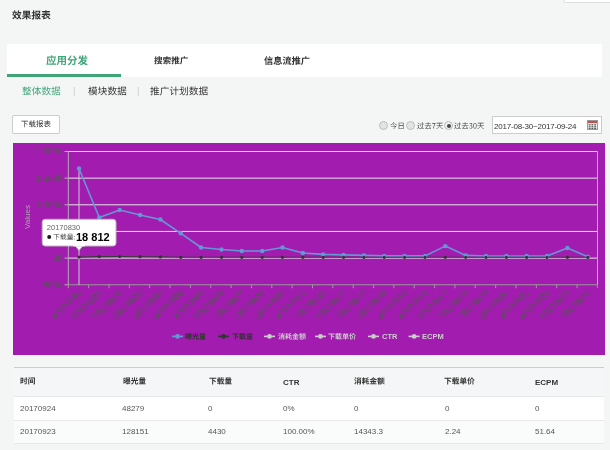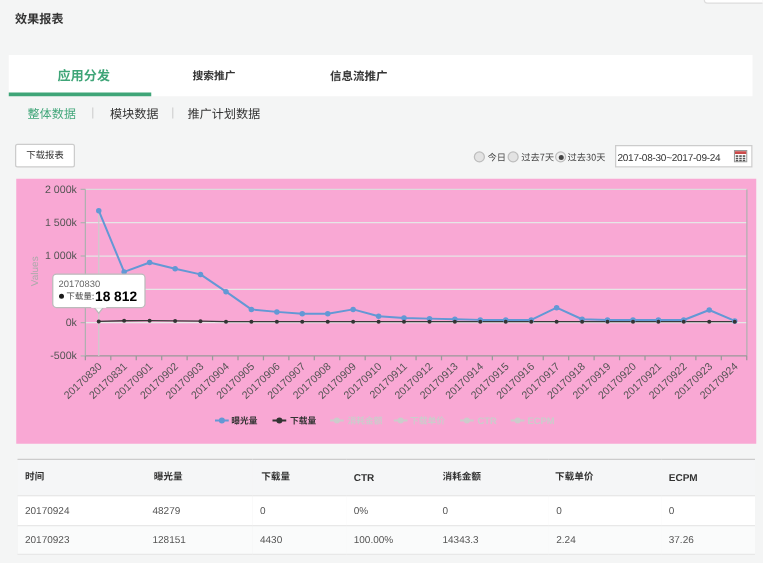--- a/index.html
+++ b/index.html
@@ -8,21 +8,21 @@
 .tabbar { position:absolute; left:7px; top:44px; width:595px; height:33px; background:#fff; }
 .tabline { position:absolute; left:0; bottom:0; width:114px; height:3px; background:#3fa578; }
 .sep { position:absolute; top:85px; font-size:9.5px; color:#ccc; }
 .btn { position:absolute; left:12px; top:115px; width:48px; height:19px; background:#fff; border:1px solid #ccc; border-radius:2px; }
 .radio { position:absolute; width:9px; height:9px; border:1px solid #bdbdbd; border-radius:50%; background:#e3e3e3; }
 .radio.sel { background:#eee; }
 .radio.sel::after { content:""; position:absolute; left:1.5px; top:1.5px; width:4px; height:4px; border-radius:50%; background:#444; }
 .datebox { position:absolute; left:492px; top:116px; width:110px; height:18px; background:#fff; border:1px solid #ccc; }
 .datebox span { position:absolute; left:1px; top:4.5px; font-size:8px; letter-spacing:-0.2px; color:#333; }
 .cal { position:absolute; right:3px; top:3px; width:11px; height:10px; }
-.chart { position:absolute; left:13px; top:143px; width:592px; height:212px; background:#f9a8d4; }
+.chart { position:absolute; left:13px; top:143px; width:592px; height:212px; background:#a21caf; }
 .tblwrap { position:absolute; left:14px; top:367px; width:590px; }
 table { border-collapse:collapse; table-layout:fixed; width:590px; }
 th,td { text-align:left; padding:0 0 0 6px; overflow:hidden; white-space:nowrap; }
 thead tr { height:29px; background:#f5f6f7; }
 thead th { font-size:8px; color:#333; font-weight:bold; border-top:1px solid #ccc; }
 tbody tr { height:23.5px; }
 tbody td { font-size:8px; color:#555; border-top:1px solid #e8e8e8; }
 tr.r1 { background:#fff; }
 tr.r2 { background:#fafbfb; border-bottom:1px solid #e8e8e8; }
 </style>
@@ -271,21 +271,21 @@
           <td>0</td>
           <td>0</td>
         </tr>
 <tr class="r2">
           <td>20170923</td>
           <td>128151</td>
           <td>4430</td>
           <td>100.00%</td>
           <td>14343.3</td>
           <td>2.24</td>
-          <td>37.26</td>
+          <td>51.64</td>
         </tr>
 </tbody>
 </table>
 </div>
 <div style="position:absolute;left:12.3px;top:10.0px;">
     <svg width="38.8" height="10.3" viewBox="0 0 38.8 10.3" xmlns="http://www.w3.org/2000/svg" style="display:block;overflow:visible;">
       <g transform="translate(0,8.54) scale(0.009700,-0.009700)" fill="#333">
         <path transform="translate(0.0,0)" d="M193 817C213 785 234 744 245 711H46V604H392L317 564C348 524 381 473 405 428L310 445C302 409 291 374 279 340L211 410L137 355C180 419 223 499 253 571L151 603C119 522 68 435 18 378C42 360 82 322 100 302L128 341C161 307 195 269 229 230C179 141 111 69 25 18C48 -2 90 -47 105 -70C184 -17 251 53 304 138C340 91 371 46 391 9L487 84C459 131 414 190 363 249C384 297 402 348 417 403C424 388 430 374 434 362L480 388C503 364 538 318 550 295C565 314 579 335 592 357C612 293 636 234 664 179C607 99 531 38 429 -6C454 -27 497 -73 512 -95C599 -51 670 5 727 74C774 7 829 -49 895 -91C914 -61 951 -17 978 5C906 46 846 106 796 178C853 283 889 410 912 564H960V675H712C724 726 734 779 743 833L631 851C610 700 574 554 514 449C489 498 449 557 411 604H525V711H291L358 737C347 770 321 817 296 853ZM681 564H797C783 462 761 373 729 296C700 360 676 429 659 500Z"></path>
         <path transform="translate(1000.0,0)" d="M152 803V383H439V323H54V214H351C266 138 142 72 23 37C50 12 86 -34 105 -63C225 -19 347 59 439 151V-90H566V156C659 66 781 -12 897 -57C915 -26 951 20 978 45C864 79 742 142 654 214H949V323H566V383H856V803ZM277 547H439V483H277ZM566 547H725V483H566ZM277 703H439V640H277ZM566 703H725V640H566Z"></path>
         <path transform="translate(2000.0,0)" d="M535 358C568 263 610 177 664 104C626 66 581 34 529 7V358ZM649 358H805C790 300 768 247 738 199C702 247 672 301 649 358ZM410 814V-86H529V-22C552 -43 575 -71 589 -93C647 -63 697 -27 741 16C785 -26 835 -62 892 -89C911 -57 947 -10 975 14C917 37 865 70 819 111C882 203 923 316 943 446L866 469L845 465H529V703H793C789 644 784 616 774 606C765 597 754 596 735 596C713 596 658 597 600 602C616 576 630 534 631 504C693 502 753 501 787 504C824 507 855 514 879 540C902 566 913 629 917 770C918 784 919 814 919 814ZM164 850V659H37V543H164V373C112 360 64 350 24 342L50 219L164 248V46C164 29 158 25 141 24C126 24 76 24 29 26C45 -7 61 -57 66 -88C145 -89 199 -86 237 -67C274 -48 286 -17 286 45V280L392 309L377 426L286 403V543H382V659H286V850Z"></path>

